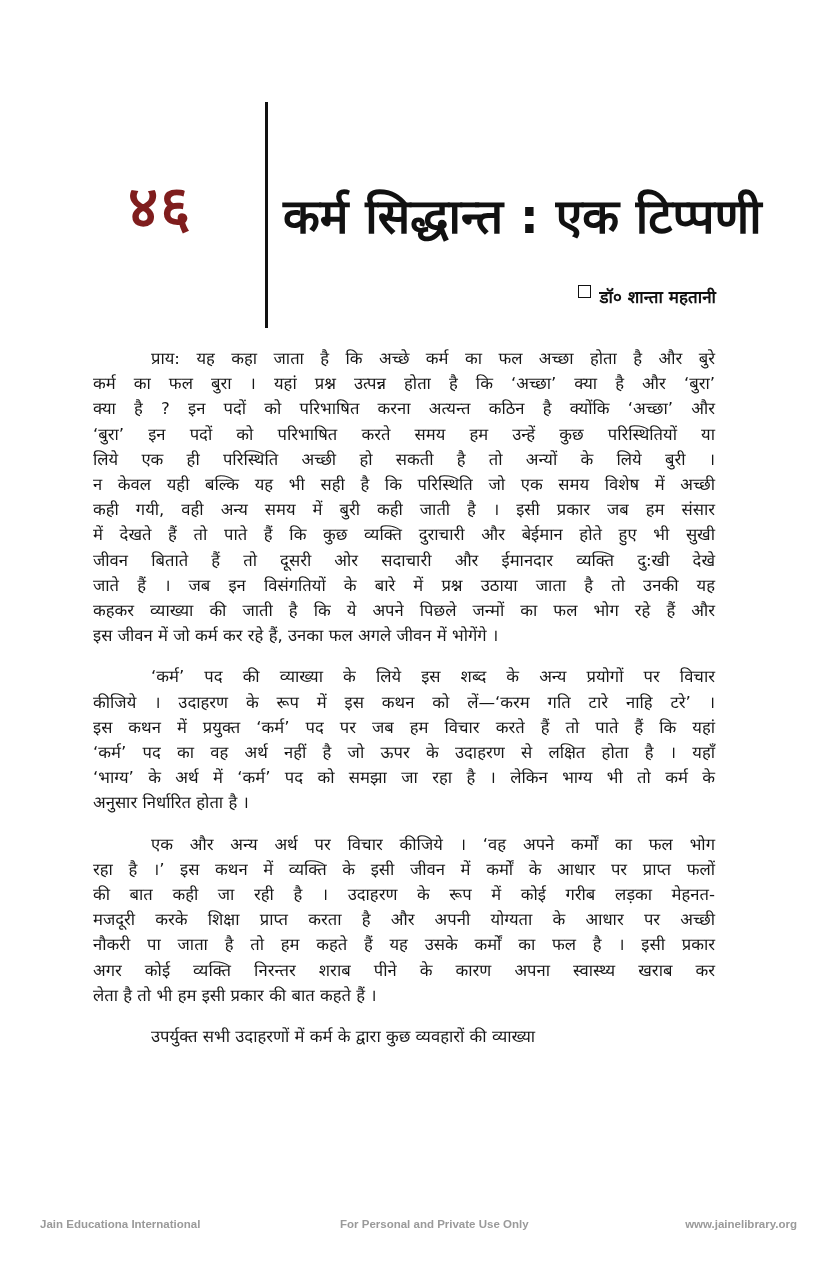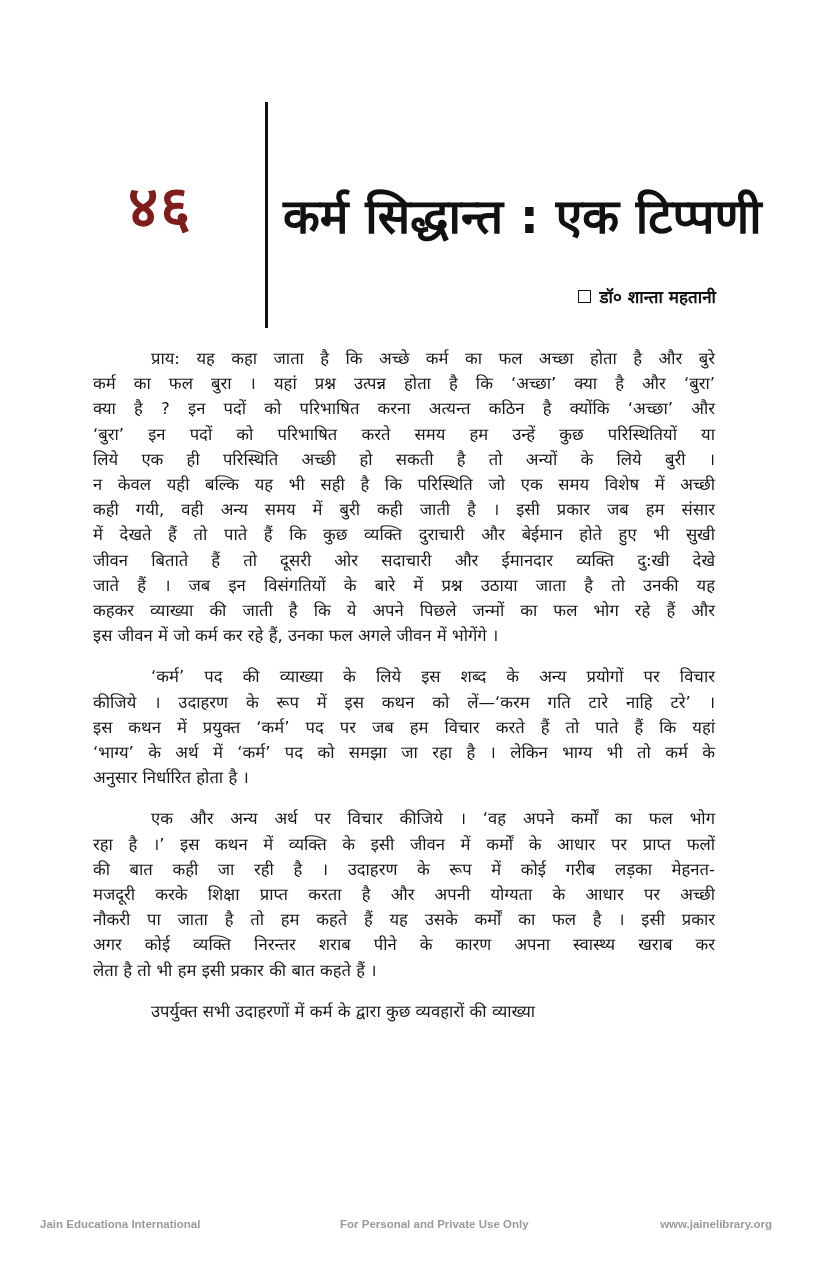--- a/index.html
+++ b/index.html
@@ -14,41 +14,41 @@
   }
   .divider {
     position:absolute; left:265px; top:102px; width:3px; height:226px; background:#111;
   }
   .title {
     position:absolute; left:283px; top:190px; font-size:48px; font-weight:bold;
     color:#111; line-height:1.1; white-space:nowrap;
   }
   .author {
     position:absolute; right:112px; top:285px; font-size:17px; font-weight:bold;
-    color:#111; display:flex; align-items:center; gap:8px; white-space:nowrap;
+    color:#111; display:flex; gap:8px; white-space:nowrap;
   }
   .author .box {
     width:13px; height:13px; border:1.6px solid #111; display:inline-block; box-sizing:border-box;
   }
   .body-text {
     position:absolute; left:93px; top:346px; width:622px;
     font-size:16.6px; line-height:25.2px; color:#161616; text-align:justify;
   }
   .para { margin:0 0 16px 0; }
   .para .line { display:block; white-space:nowrap; text-align-last:justify; text-align:justify; }
   .para .line.indent { padding-left:58px; }
   .para .line.last { text-align-last:left; }
   .footer {
     position:absolute; left:0; top:1218px; width:828px; height:20px; font-family:"Liberation Sans", sans-serif;
     font-size:11.5px; color:#9a9a9a;
   }
   .footer span { position:absolute; top:0;font-weight:bold; }
   .footer .f-left { left:40px; }
   .footer .f-center { left:340px; }
-  .footer .f-right { right:56px;text-align:center; }
+  .footer .f-right { right:31px;text-align:center; }
 </style>
 </head>
 <body>
 
 <div class="page">
   <div class="chapter-num">४६</div>
   <div class="divider"></div>
   <div class="title">कर्म सिद्धान्त : एक टिप्पणी</div>
   <div class="author">
     <span class="box"></span>
@@ -67,20 +67,21 @@
         <span class="line">में देखते हैं तो पाते हैं कि कुछ व्यक्ति दुराचारी  और बेईमान होते हुए भी सुखी</span>
         <span class="line">जीवन बिताते हैं तो  दूसरी ओर  सदाचारी  और  ईमानदार व्यक्ति दु:खी देखे</span>
         <span class="line">जाते हैं ।  जब इन विसंगतियों  के बारे में प्रश्न  उठाया जाता है तो उनकी यह</span>
         <span class="line">कहकर व्याख्या की जाती है कि ये अपने पिछले जन्मों का फल भोग रहे हैं और</span>
         <span class="line last">इस जीवन में जो कर्म कर रहे हैं, उनका फल अगले जीवन में भोगेंगे ।</span>
       </div>
       <div class="para">
         <span class="line indent">‘कर्म’ पद  की व्याख्या  के  लिये  इस शब्द के  अन्य प्रयोगों  पर विचार</span>
         <span class="line">कीजिये ।  उदाहरण  के रूप में इस कथन को लें—‘करम गति टारे  नाहि टरे’ ।</span>
         <span class="line">इस कथन में प्रयुक्त ‘कर्म’ पद पर जब हम  विचार करते हैं  तो पाते हैं  कि यहां</span>
+        <span class="line">‘कर्म’  पद का वह अर्थ नहीं है जो ऊपर के उदाहरण से  लक्षित होता है ।  यहाँ</span>
         <span class="line">‘भाग्य’ के अर्थ में ‘कर्म’ पद को समझा जा रहा है । लेकिन भाग्य भी तो कर्म के</span>
         <span class="line last">अनुसार निर्धारित होता है ।</span>
       </div>
       <div class="para">
         <span class="line indent">एक और अन्य अर्थ पर विचार कीजिये । ‘वह अपने कर्मों  का फल भोग</span>
         <span class="line">रहा है ।’ इस कथन में व्यक्ति के इसी जीवन  में कर्मों के आधार पर प्राप्त फलों</span>
         <span class="line">की बात कही  जा रही है ।  उदाहरण के  रूप में कोई  गरीब  लड़का  मेहनत-</span>
         <span class="line">मजदूरी करके शिक्षा प्राप्त करता है  और अपनी योग्यता के आधार पर अच्छी</span>
         <span class="line">नौकरी पा जाता है तो  हम कहते हैं यह  उसके कर्मों का फल है ।  इसी प्रकार</span>
         <span class="line">अगर कोई व्यक्ति निरन्तर  शराब पीने  के कारण  अपना  स्वास्थ्य खराब कर</span>

